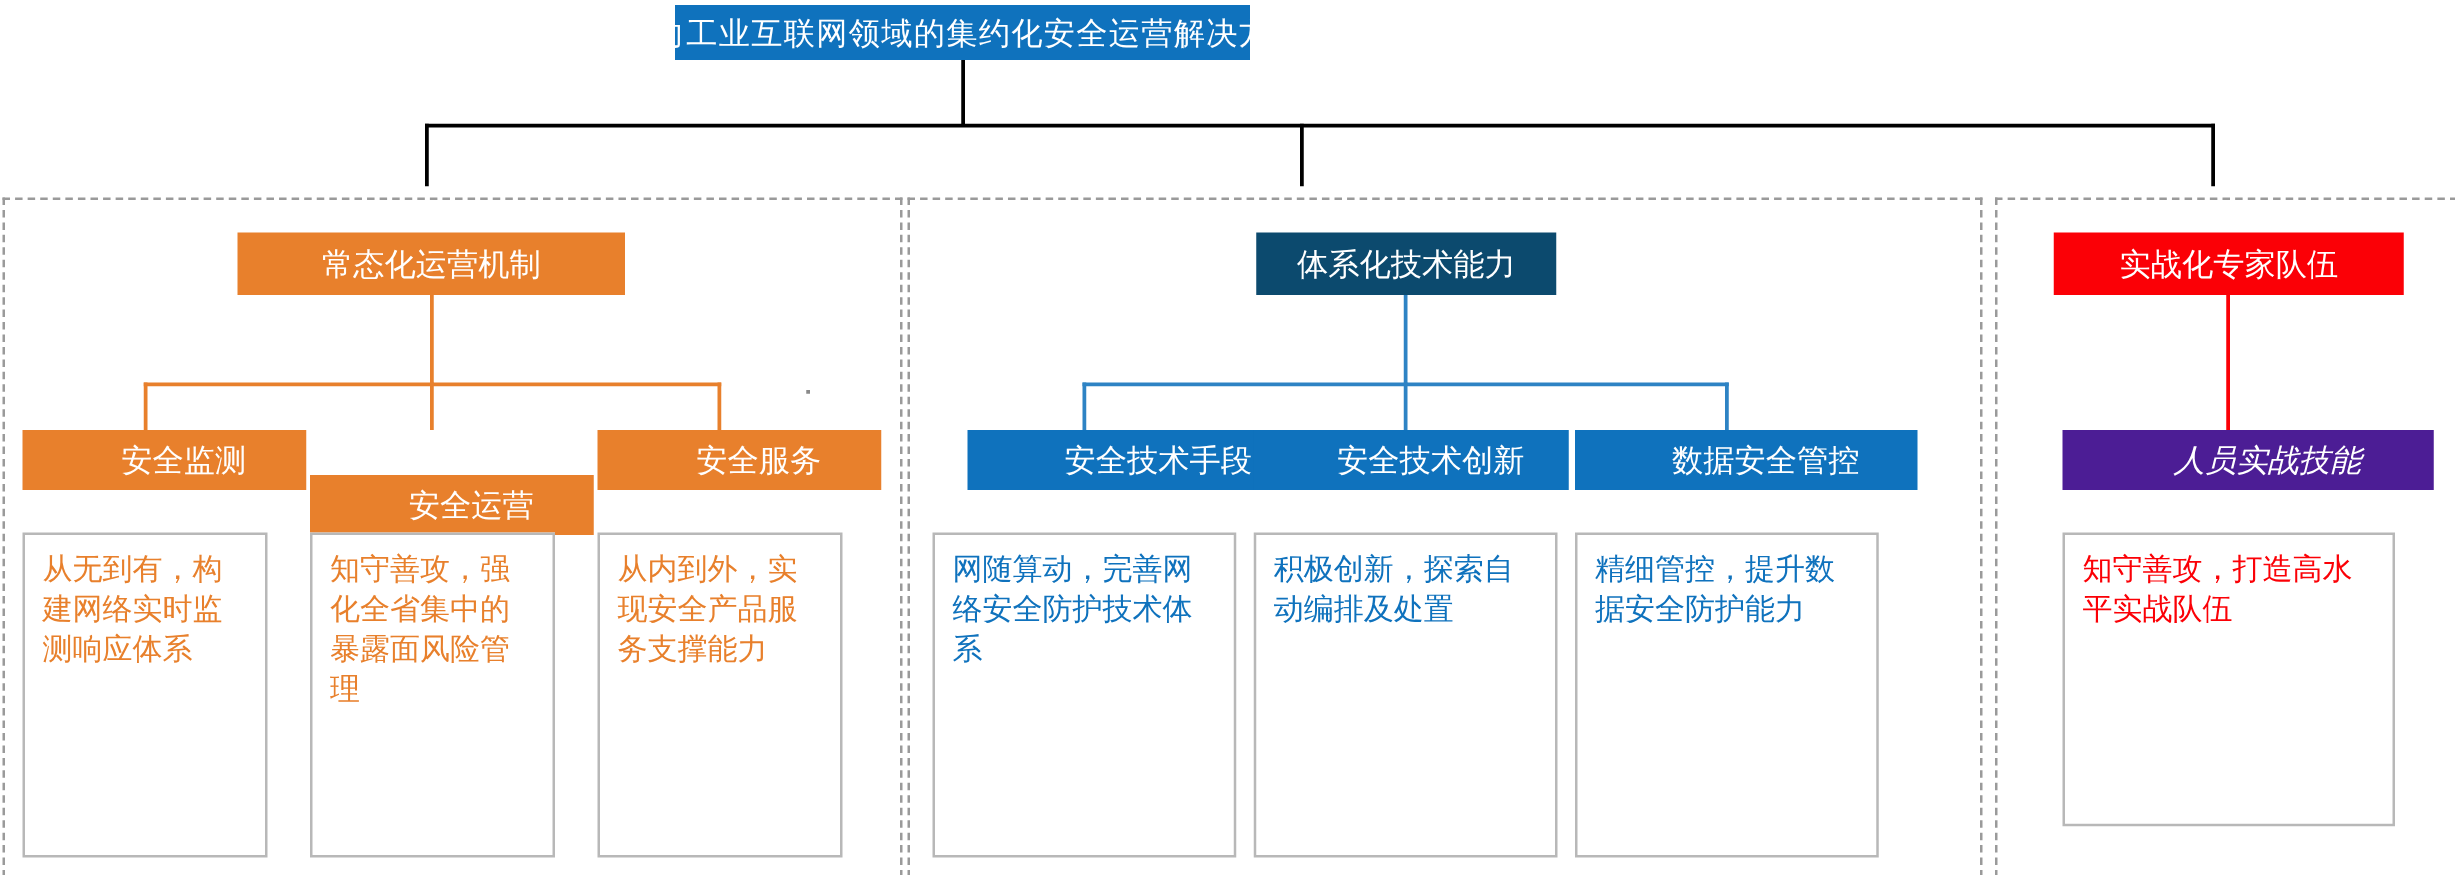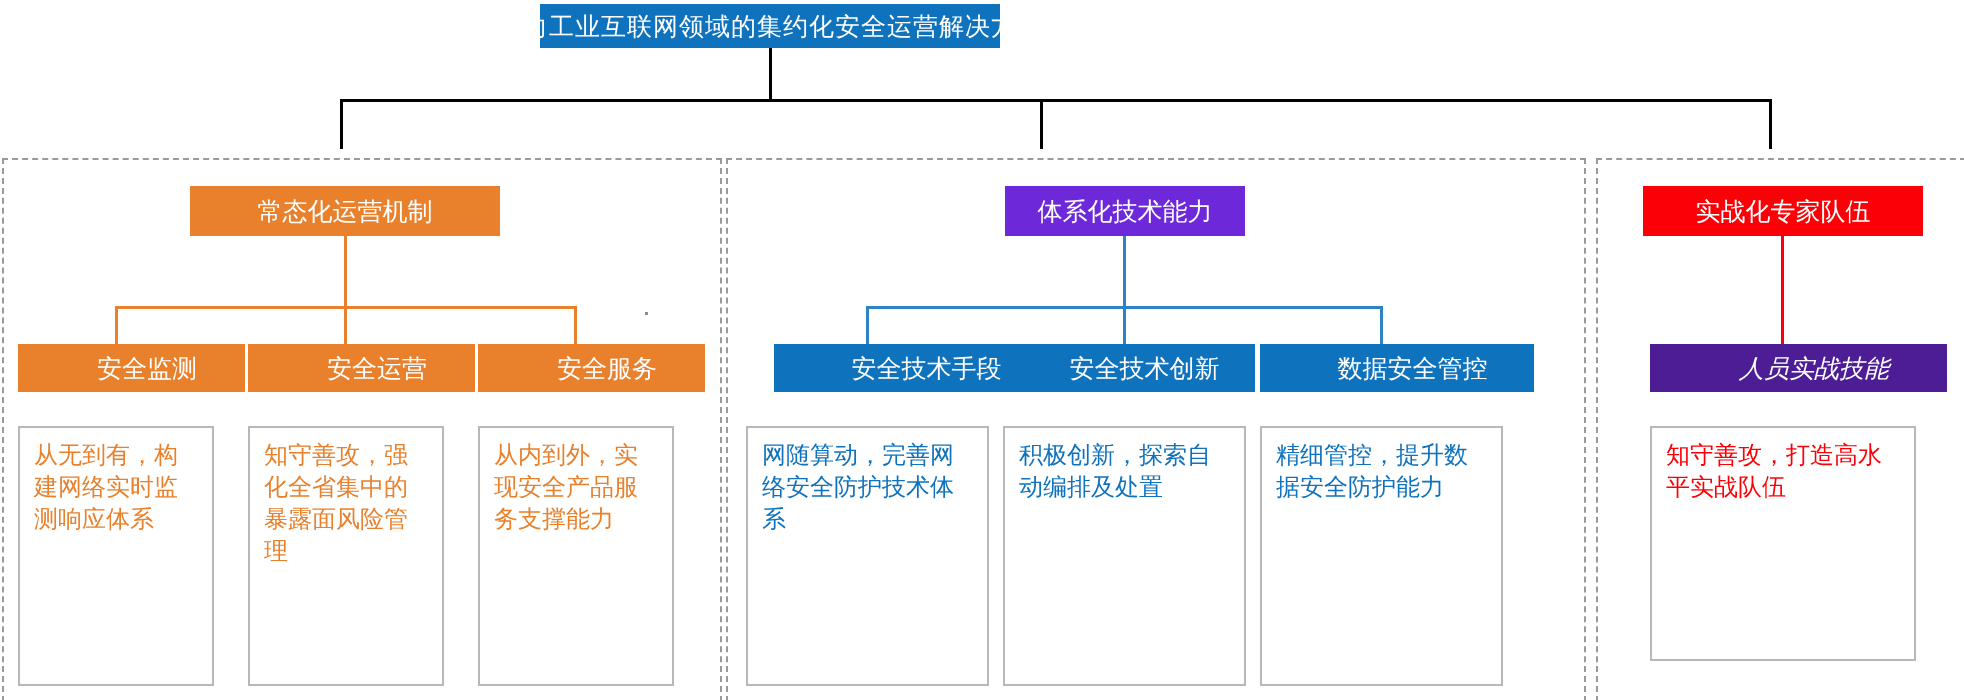--- a/index.html
+++ b/index.html
@@ -36,21 +36,21 @@
   #panel-tech{left:726px;top:158px;width:856px;height:540px;}
   #panel-expert{left:1596px;top:158px;width:366px;height:540px;}
 
   
   .chip{
     position:absolute;color:#ffffff;
     display:flex;align-items:center;justify-content:center;
     font-size:25px;white-space:nowrap;height:50px;
   }
   #chip-op{left:190px;top:186px;width:310px;background:#e8802c;}
-  #chip-tech{left:1005px;top:186px;width:240px;background:#6d28d9;}
+  #chip-tech{left:1005px;top:186px;width:240px;background:#0c4a6e;}
   #chip-expert{left:1643px;top:186px;width:280px;background:#fb0006;}
 
   
   .br{position:absolute;}
   .br.o{background:#e8802c;}
   .br.b{background:#2e83c4;}
   .br.r{background:#fb0006;}
 
   
   #o-v0{left:344px;top:236px;width:3px;height:72px;}
@@ -72,21 +72,21 @@
   
   .leaf{
     position:absolute;top:344px;height:48px;color:#ffffff;
     display:flex;align-items:center;justify-content:center;
     font-size:25px;white-space:nowrap;padding-left:31px;
   }
   .leaf.o{background:#e8802c;}
   .leaf.b{background:#0f72bd;}
   .leaf.r{background:#4c1d95;font-style:italic;}
   #leaf-o1{left:18px;width:196px;}
-  #leaf-o2{left:248px;width:196px;}
+  #leaf-o2{left:248px;width:196px;margin-top:36px;}
   #leaf-o3{left:478px;width:196px;}
   #leaf-t1{left:746px;width:243px;margin-left:28px;}
   #leaf-t2{left:1003px;width:221px;}
   #leaf-t3{left:1260px;width:243px;}
   #leaf-e1{left:1650px;width:266px;}
 
   
   .card{
     position:absolute;top:426px;
     border:2px solid #b8b8b8;background:#ffffff;

